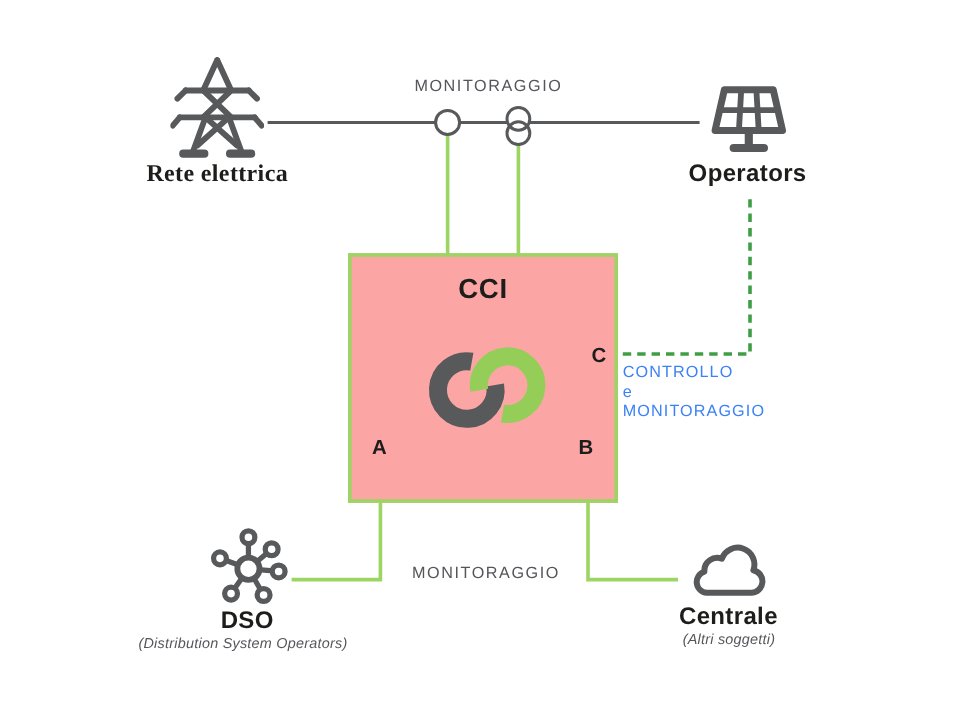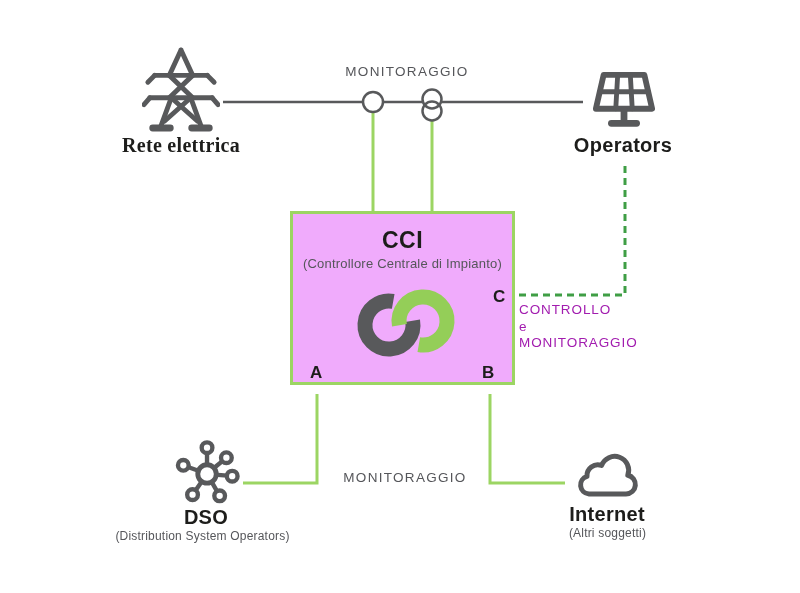--- a/index.html
+++ b/index.html
@@ -8,41 +8,41 @@
     font-family:"Liberation Sans", sans-serif;overflow:hidden;
   }
   .abs{position:absolute;}
   svg{display:block;}
   .connectors{position:absolute;left:0;top:0;}
   .node-label{
     position:absolute;text-align:center;font-weight:bold;font-size:20px;
     color:#1D1D1B;letter-spacing:0.3px;
   }
   .node-sublabel{
-    position:absolute;text-align:center;font-size:12px;color:#55565A;letter-spacing:0.2px;
+    position:absolute;text-align:center;font-size:12px;color:#55565A;letter-spacing:0.2px;font-style:italic;
   }
   .link-label{
     position:absolute;font-size:13.5px;color:#55565A;letter-spacing:1.3px;text-align:center;
   }
   .port-label{
     position:absolute;font-weight:bold;font-size:17px;color:#1D1D1B;
   }
   .cci-box{
-    position:absolute;left:290px;top:211px;width:225px;height:174px;
-    border:3px solid #9CD563;background:#f0abfc;box-sizing:border-box;
+    position:absolute;left:290px;top:211px;width:225px;height:208px;
+    border:3px solid #9CD563;background:#fca5a5;box-sizing:border-box;
   }
   .cci-title{
     margin-top:13px;text-align:center;font-weight:bold;font-size:23px;
     color:#1D1D1B;letter-spacing:0.5px;
   }
   .cci-subtitle{
     margin-top:2px;text-align:center;font-size:13px;color:#55565A;letter-spacing:0.2px;
   }
   .control-label{
-    position:absolute;left:519px;top:302px;font-size:13.5px;color:#a21caf;
+    position:absolute;left:519px;top:302px;font-size:13.5px;color:#3b82f6;
     letter-spacing:0.9px;line-height:16.5px;
   }
 </style>
 </head>
 <body>
 
 <div class="canvas">
 
   <svg class="connectors" width="800" height="593" viewBox="0 0 800 593">
 
@@ -88,21 +88,20 @@
       <path d="M17 6 H59 L67 41 H9 Z" stroke-width="6"></path>
       <path d="M13 23.5 H63" stroke-width="5"></path>
       <path d="M31.5 6 L29.5 41 M44.5 6 L46.5 41" stroke-width="5"></path>
       <path d="M38 43 V53" stroke-width="7"></path>
       <path d="M25 56 H51" stroke-width="7"></path>
     </g>
   </svg>
 
   <div class="cci-box">
     <div class="cci-title">CCI</div>
-    <div class="cci-subtitle">(Controllore Centrale di Impianto)</div>
   </div>
 
   <svg class="abs" style="left:356px;top:281px;" width="100" height="84" viewBox="0 0 100 84">
     <path d="M56.6 39.8 A24 24 0 1 1 37.2 20.4" stroke="#58595B" stroke-width="15" fill="none"></path>
     <path d="M43.4 44.2 A24 24 0 1 1 62.8 63.6" stroke="#94CE58" stroke-width="15" fill="none"></path>
   </svg>
 
   <div class="port-label" style="left:310px;top:363px;">A</div>
   <div class="port-label" style="left:482px;top:363px;">B</div>
   <div class="port-label" style="left:493px;top:287px;">C</div>
@@ -121,21 +120,21 @@
   </svg>
 
   <svg class="abs" style="left:572px;top:450px;" width="70" height="52" viewBox="0 0 70 52">
     <path d="M17 44 h37 a9.5 9.5 0 0 0 1.8 -18.8 A13.5 13.5 0 0 0 29.6 15.5 A10.8 10.8 0 0 0 15 26.4 A9 9 0 0 0 17 44 Z" stroke="#58595B" stroke-width="5" fill="none" stroke-linejoin="round"></path>
   </svg>
 
   <div class="node-label" style="left:101px;top:134px;width:160px;font-family:Liberation Serif, serif;">Rete elettrica</div>
   <div class="node-label" style="left:543px;top:134px;width:160px;">Operators</div>
   <div class="node-label" style="left:126px;top:506px;width:160px;">DSO</div>
   <div class="node-sublabel" style="left:105px;top:529px;width:195px;">(Distribution System Operators)</div>
-  <div class="node-label" style="left:527px;top:503px;width:160px;">Internet</div>
+  <div class="node-label" style="left:527px;top:503px;width:160px;">Centrale</div>
   <div class="node-sublabel" style="left:510px;top:526px;width:195px;text-align:center;">(Altri soggetti)</div>
 
   <div class="link-label" style="left:307px;top:64px;width:200px;">MONITORAGGIO</div>
   <div class="link-label" style="left:305px;top:470px;width:200px;">MONITORAGGIO</div>
   <div class="control-label">
     <div>CONTROLLO</div>
     <div>e</div>
     <div>MONITORAGGIO</div>
   </div>
 

